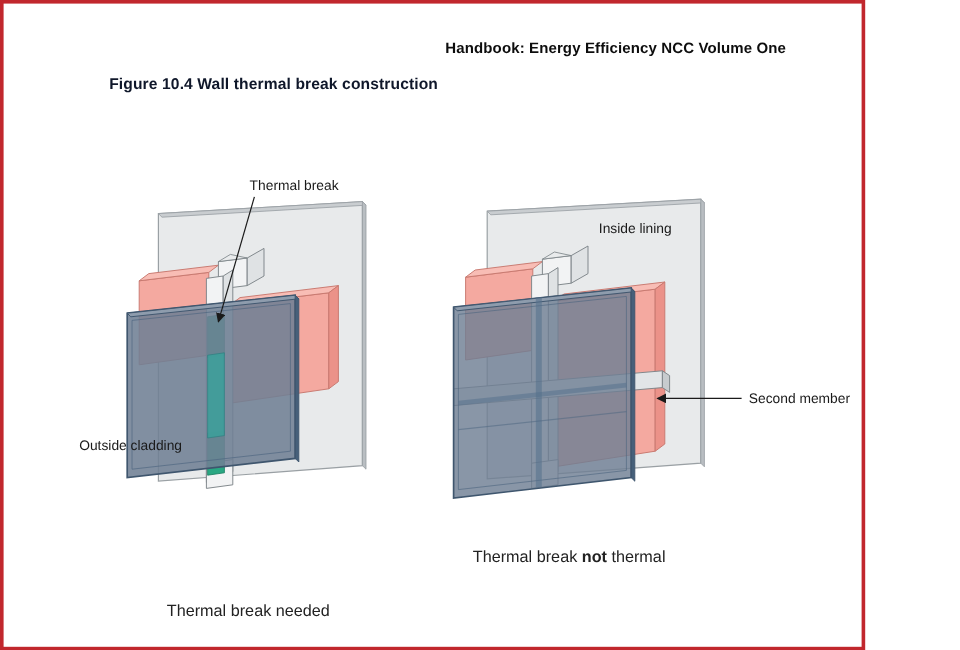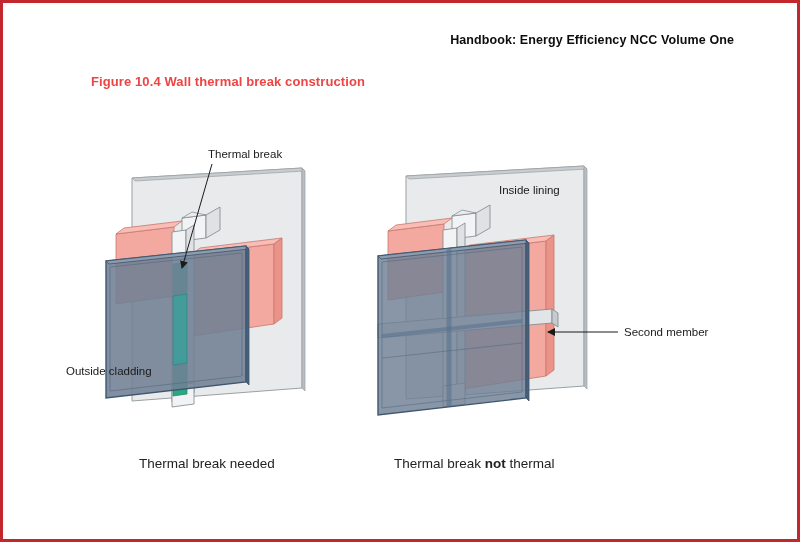--- a/index.html
+++ b/index.html
@@ -2,44 +2,44 @@
 <html><head>
 <meta charset="utf-8">
 <style>
   html,body{margin:0;padding:0;}
   body{
     width:800px;height:542px;background:#ffffff;
     font-family:"Liberation Sans", sans-serif;
     overflow:hidden;
   }
   #page{
-    position:relative;width:800px;height:542px;
+    position:relative;width:721px;height:542px;
     box-sizing:border-box;
     border:3px solid #c1272d;
     background:#ffffff;
   }
   #inner{
     position:absolute;left:3px;top:3px;right:3px;bottom:3px;
     background:#ffffff;
   }
   .hdr{
     position:absolute;top:27px;right:60px;
     font-size:12.5px;font-weight:bold;color:#0d0d0d;
     white-space:nowrap;letter-spacing:.1px;
   }
   .figtitle{
-    position:absolute;left:46px;top:68px;
-    font-size:13px;font-weight:bold;color:#ef4444;
+    position:absolute;left:46px;top:56px;
+    font-size:13px;font-weight:bold;color:#0f172a;
     white-space:nowrap;letter-spacing:.1px;padding-left:39px;
   }
   .caption{
     position:absolute;top:450px;
     font-size:13.5px;color:#222222;white-space:nowrap;
   }
-  .caption.left{left:133px;}
+  .caption.left{left:133px;margin-top:45px;}
   .caption.right{left:388px;}
   .caption b{font-weight:bold;text-align:center;}
   svg{position:absolute;left:0;top:0;}
   .lbl{font-family:"Liberation Sans", sans-serif;font-size:11.5px;fill:#1a1a1a;}
 </style>
 </head>
 <body>
 
 <div id="page">
   <div id="inner">

